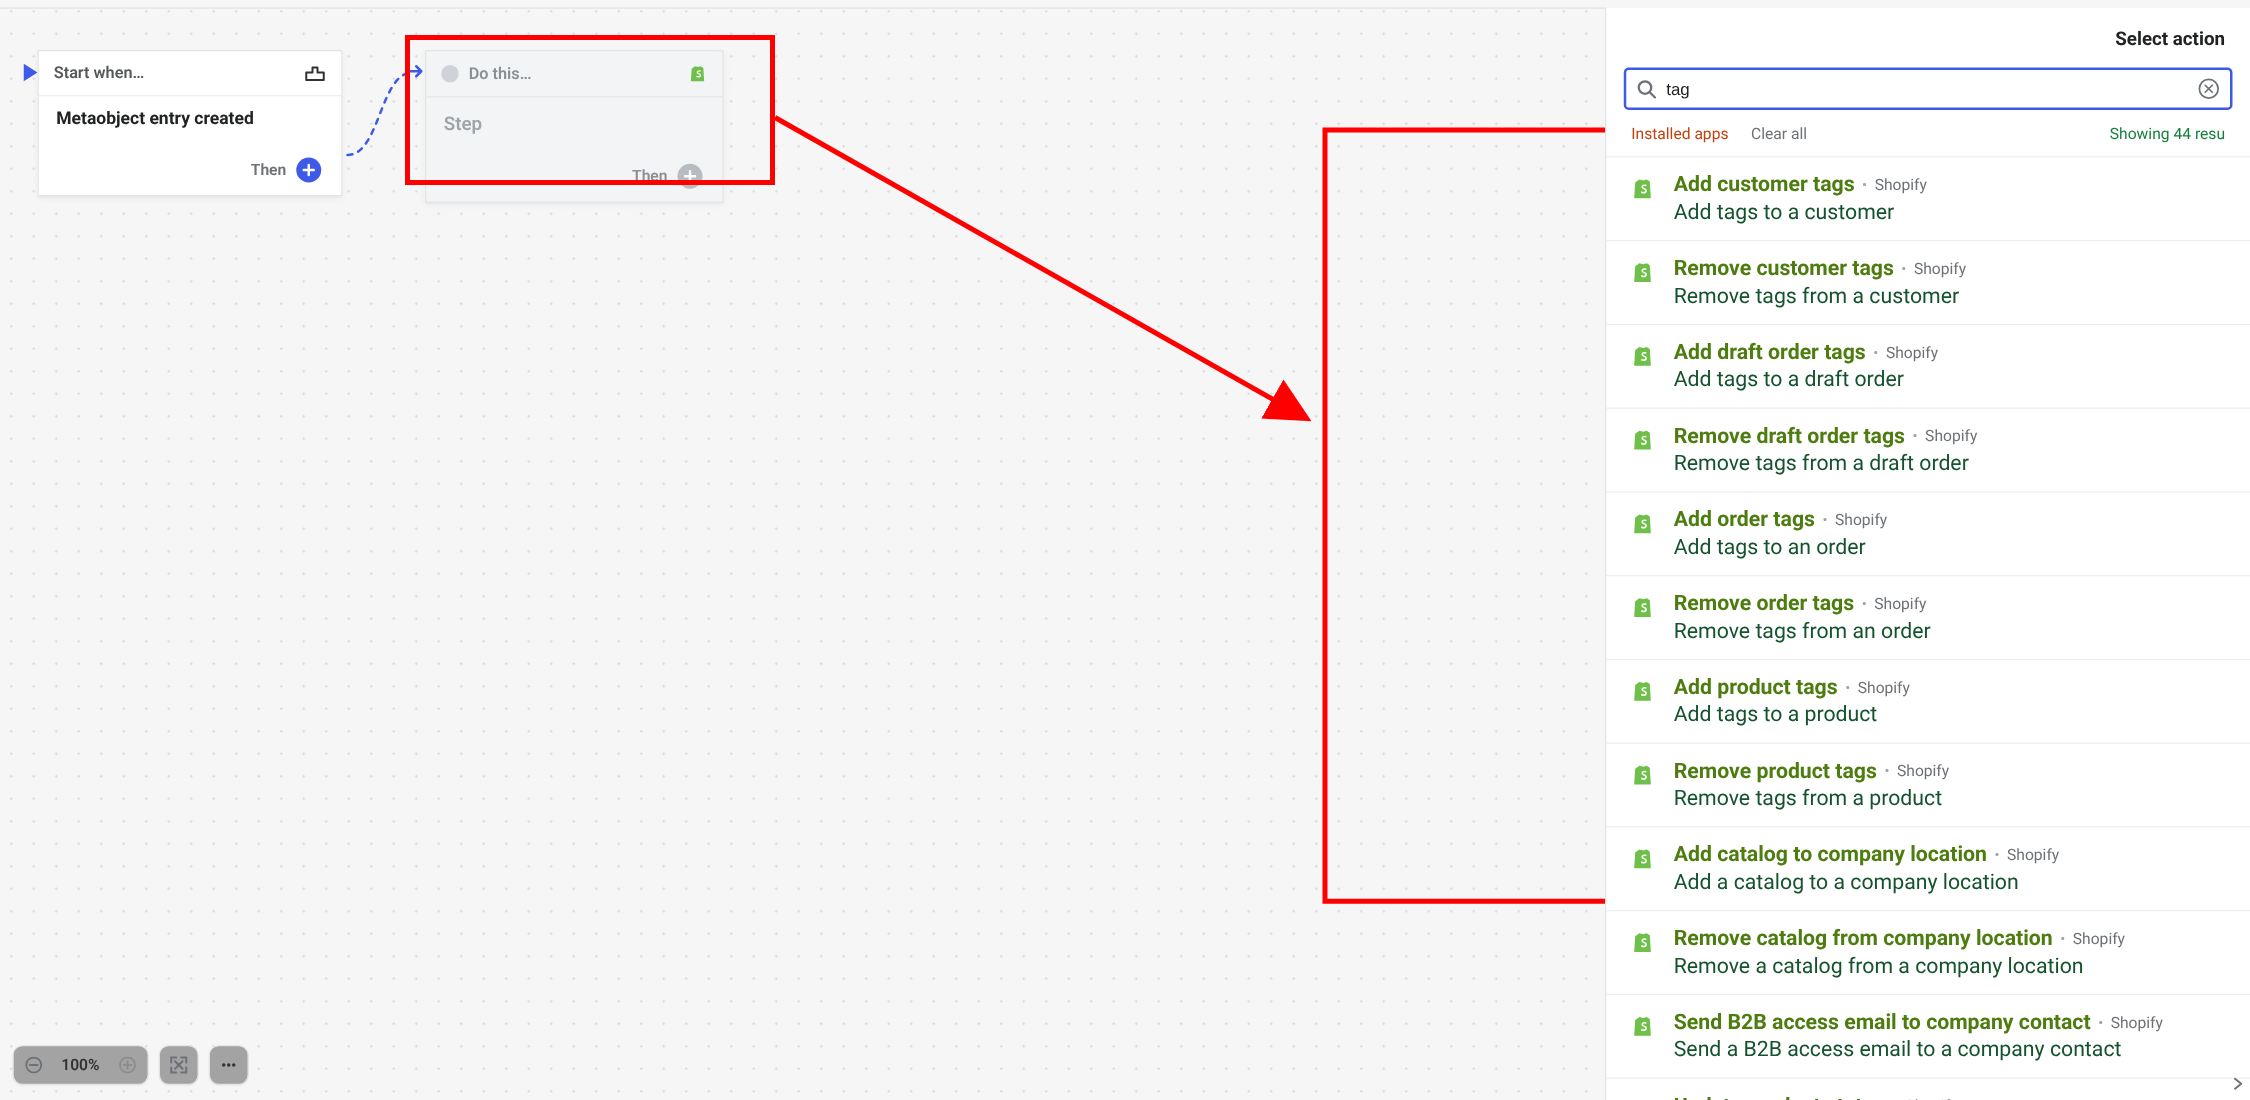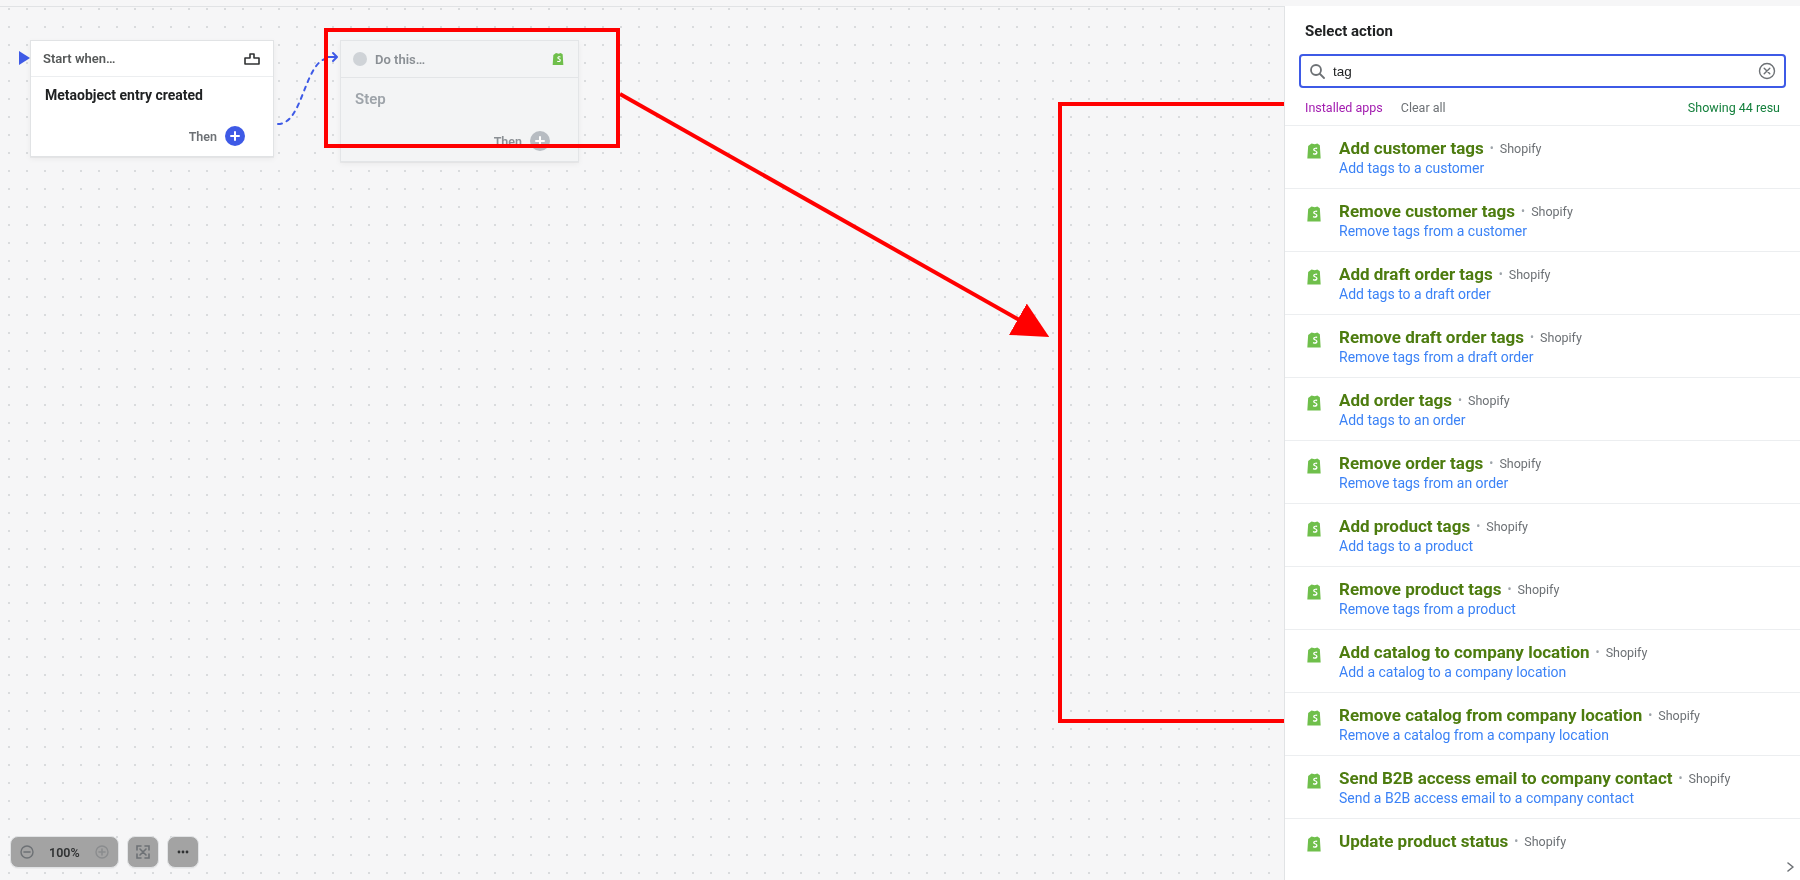--- a/index.html
+++ b/index.html
@@ -47,21 +47,21 @@
     font-weight: 600;
   }
   .card-start .body-title {
     padding: 10px 14px 14px;
     font-size: 14px;
     font-weight: 700;
     color: #202223;
   }
   .card-footer {
     display: flex; align-items: center; justify-content: flex-end; gap: 8px;
-    padding: 8px 28px 10px;
+    padding: 8px 16px 10px;
     border-top: 1px solid transparent;
   }
   .card-footer .then-lbl { color: #6d7175; font-size: 12.5px; font-weight: 600; }
   .card-do .card-footer .then-lbl { color: #8a8f94; }
   .plus-btn {
     width: 20px; height: 20px; border-radius: 50%;
     background: #3e5ae6; display: inline-flex; align-items: center; justify-content: center;
     color: #fff; font-weight: 700;
   }
   .plus-gray { background: #b7bcc2; }
@@ -91,54 +91,55 @@
   .panel {
     position: absolute; right: 0; top: 6px; bottom: 0; width: 516px;
     background: #ffffff;
     border-left: 1px solid #e1e3e5;
     display: flex; flex-direction: column;
     overflow: hidden;
   }
   .panel h2 {
     font-size: 15px; font-weight: 700; color: #202223;
     padding: 16px 20px 14px;
+    text-align: right;
   }
   .search-wrap { padding: 0 14px 6px; position: relative; }
   .search-field {
     width: 100%; height: 34px;
     border: 2px solid #3e5ae6; border-radius: 4px;
     padding: 0 34px 0 32px;
     font-size: 13.5px; color: #202223; outline: none;
   }
   .search-wrap .search-ico { position: absolute; left: 24px; top: 9px; color: #6d7175; }
   .search-wrap .clear-ico  { position: absolute; right: 24px; top: 8px; color: #6d7175; cursor: pointer; }
 
   .filters-row {
     display: flex; align-items: center; justify-content: space-between;
     padding: 6px 20px 10px; color: #6d7175; font-size: 12.5px;
     border-bottom: 1px solid #eceef0;
   }
   .filters-row .left { display: flex; gap: 18px; }
-  .filters-row .pill { color: #a21caf; text-decoration: underline dotted transparent; }
+  .filters-row .pill { color: #c2410c; text-decoration: underline dotted transparent; }
   .filters-row .clear { color: #6d7175; }
   .filters-row .count { color: #15803d; }
 
   .list { flex: 1; overflow: hidden; }
   .row {
     display: flex; gap: 14px; align-items: flex-start;
     padding: 12px 18px;
     border-bottom: 1px solid #eceef0;
   }
   .row .icon-wrap { width: 22px; display:flex; justify-content:center; padding-top:2px; }
   .row .texts { flex: 1; min-width: 0; }
   .row .line1 { display: flex; align-items: center; gap: 6px; flex-wrap: wrap; }
   .row .line1 .name { font-weight: 700; font-size: 17px; color: #4d7c0f; }
   .row .line1 .bullet { color: #9ea4aa; font-size: 12px; }
   .row .line1 .app { color: #6d7175; font-size: 12.5px; }
-  .row .desc { color: #3b82f6; font-size: 14px; margin-top: 2px; }
+  .row .desc { color: #14532d; font-size: 17px; margin-top: 2px; }
 
   .row.compact { padding-bottom: 6px; border-bottom: none; }
 
   
 
   
   .toolbar {
     position: absolute; left: 10px; bottom: 12px;
     display: flex; align-items: center; gap: 8px;
   }

